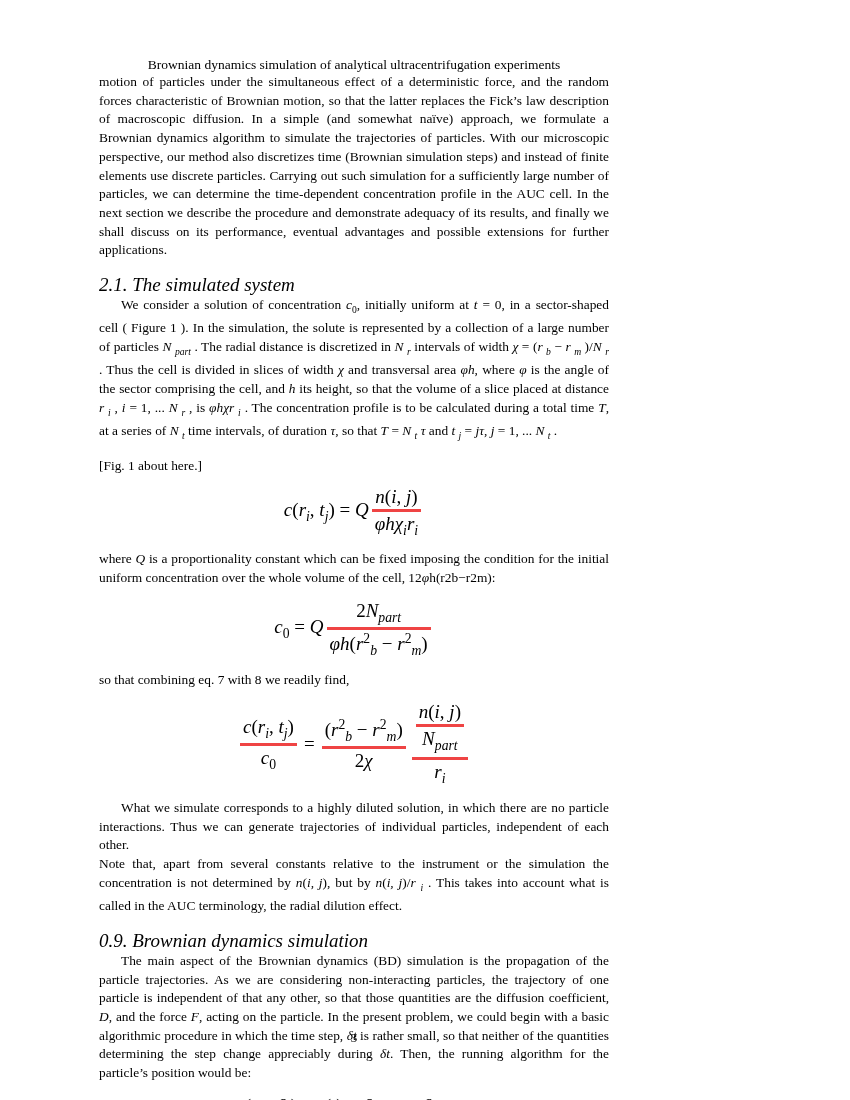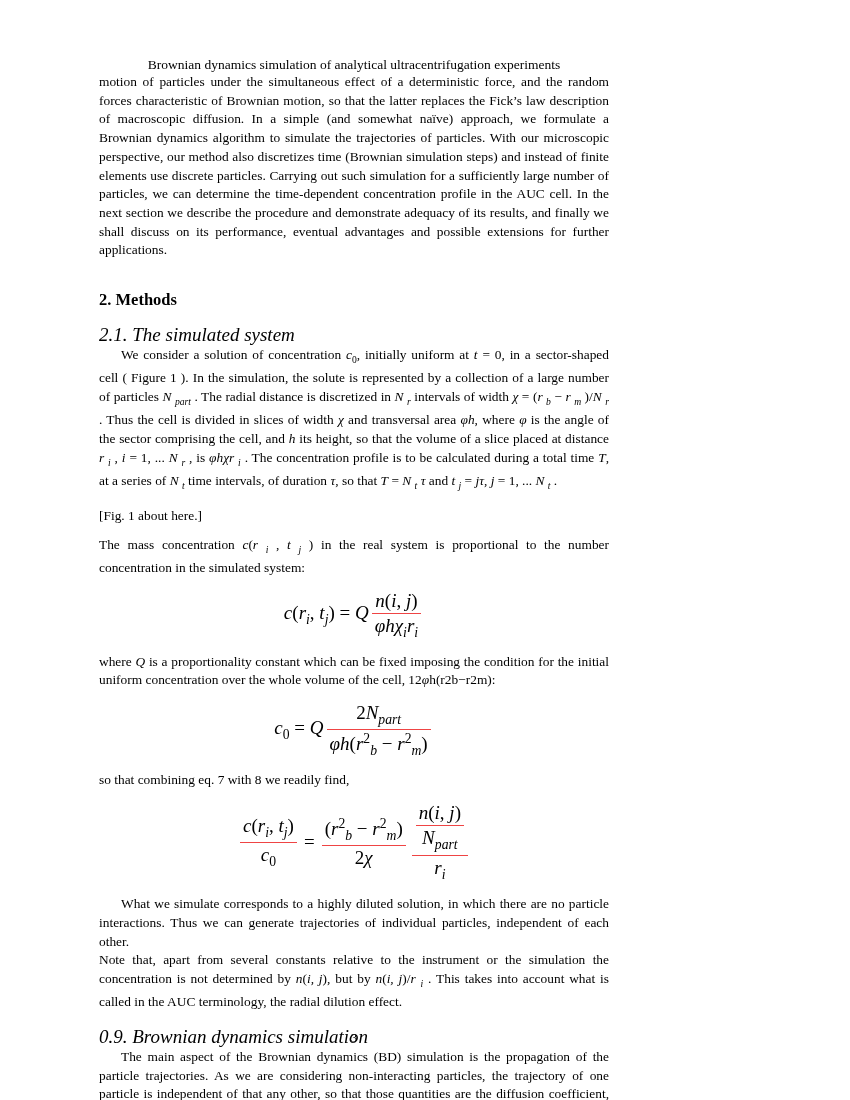--- a/index.html
+++ b/index.html
@@ -51,21 +51,21 @@
   }
   .eq .row{display:inline-flex;align-items:center;}
   .frac{
     display:inline-block;
     vertical-align:middle;
     text-align:center;
     margin:0 3px;
   }
   .frac>.num{
     display:block;
-    border-bottom:1px solid #ef4444;
+    border-bottom:3px solid #ef4444;
     padding:0 3px 1px 3px;
   }
   .frac>.den{
     display:block;
     padding:1px 3px 0 3px;
   }
   .frac .frac{margin:0 1px 2px 1px;}
   sub,sup{font-size:0.72em;}
   .eqsym{margin:0 4px;}
   .page-number{
@@ -80,29 +80,27 @@
 <body>
 
 <div class="page">
 
   <div class="running-title">Brownian dynamics simulation of analytical ultracentrifugation experiments</div>
 
   <div class="body-col">
 
     <p class="body mt-first">motion of particles under the simultaneous effect of a deterministic force, and the random forces characteristic of Brownian motion, so that the latter replaces the Fick’s law description of macroscopic diffusion.  In a simple (and somewhat naïve) approach, we formulate a Brownian dynamics algorithm to simulate the trajectories of particles. With our microscopic perspective, our method also discretizes time (Brownian simulation steps) and instead of finite elements use discrete particles.  Carrying out such simulation for a sufficiently large number of particles, we can determine the time-dependent concentration profile in the AUC cell. In the next section we describe the procedure and demonstrate adequacy of its results, and finally we shall discuss on its performance, eventual advantages and possible extensions for further applications.</p>
 
-    <h2 class="sec">2. Methods</h2>
 
     <h3 class="subsec">2.1. The simulated system</h3>
 
     <p class="body indent after-head">We consider a solution of concentration <i>c</i><sub>0</sub>, initially uniform at <i>t</i> = 0, in a sector-shaped cell ( Figure 1 ).  In the simulation, the solute is represented by a collection of a large number of particles <i>N</i> <sub><i>part</i></sub> .  The radial distance is discretized in <i>N</i> <sub><i>r</i></sub> intervals of width <i>χ</i> = (<i>r</i> <sub><i>b</i></sub> − <i>r</i> <sub><i>m</i></sub> )/<i>N</i> <sub><i>r</i></sub> .  Thus the cell is divided in slices of width <i>χ</i> and transversal area <i>φh</i>, where <i>φ</i> is the angle of the sector comprising the cell, and <i>h</i> its height, so that the volume of a slice placed at distance <i>r</i> <sub><i>i</i></sub> , <i>i</i> = 1, ... <i>N</i> <sub><i>r</i></sub> , is <i>φhχr</i> <sub><i>i</i></sub> . The concentration profile is to be calculated during a total time <i>T</i>, at a series of <i>N</i> <sub><i>t</i></sub> time intervals, of duration <i>τ</i>, so that <i>T</i> = <i>N</i> <sub><i>t</i></sub> <i>τ</i> and <i>t</i> <sub><i>j</i></sub> = <i>jτ</i>, <i>j</i> = 1, ... <i>N</i> <sub><i>t</i></sub> .</p>
 
     <div class="fig-line">[Fig. 1 about here.]</div>
 
-    <p class="body">The mass concentration <i>c</i>(<i>r</i> <sub><i>i</i></sub> , <i>t</i> <sub><i>j</i></sub> ) in the real system is proportional to the number concentration in the simulated system:</p>
 
     <div class="eq">
       <span class="row">
         <span><i>c</i>(<i>r<sub>i</sub></i>, <i>t<sub>j</sub></i>) = <i>Q</i></span>
         <span class="frac">
           <span class="num"><i>n</i>(<i>i</i>, <i>j</i>)</span>
           <span class="den"><i>φhχ<sub>i</sub>r<sub>i</sub></i></span>
         </span>
       </span>
     </div>

